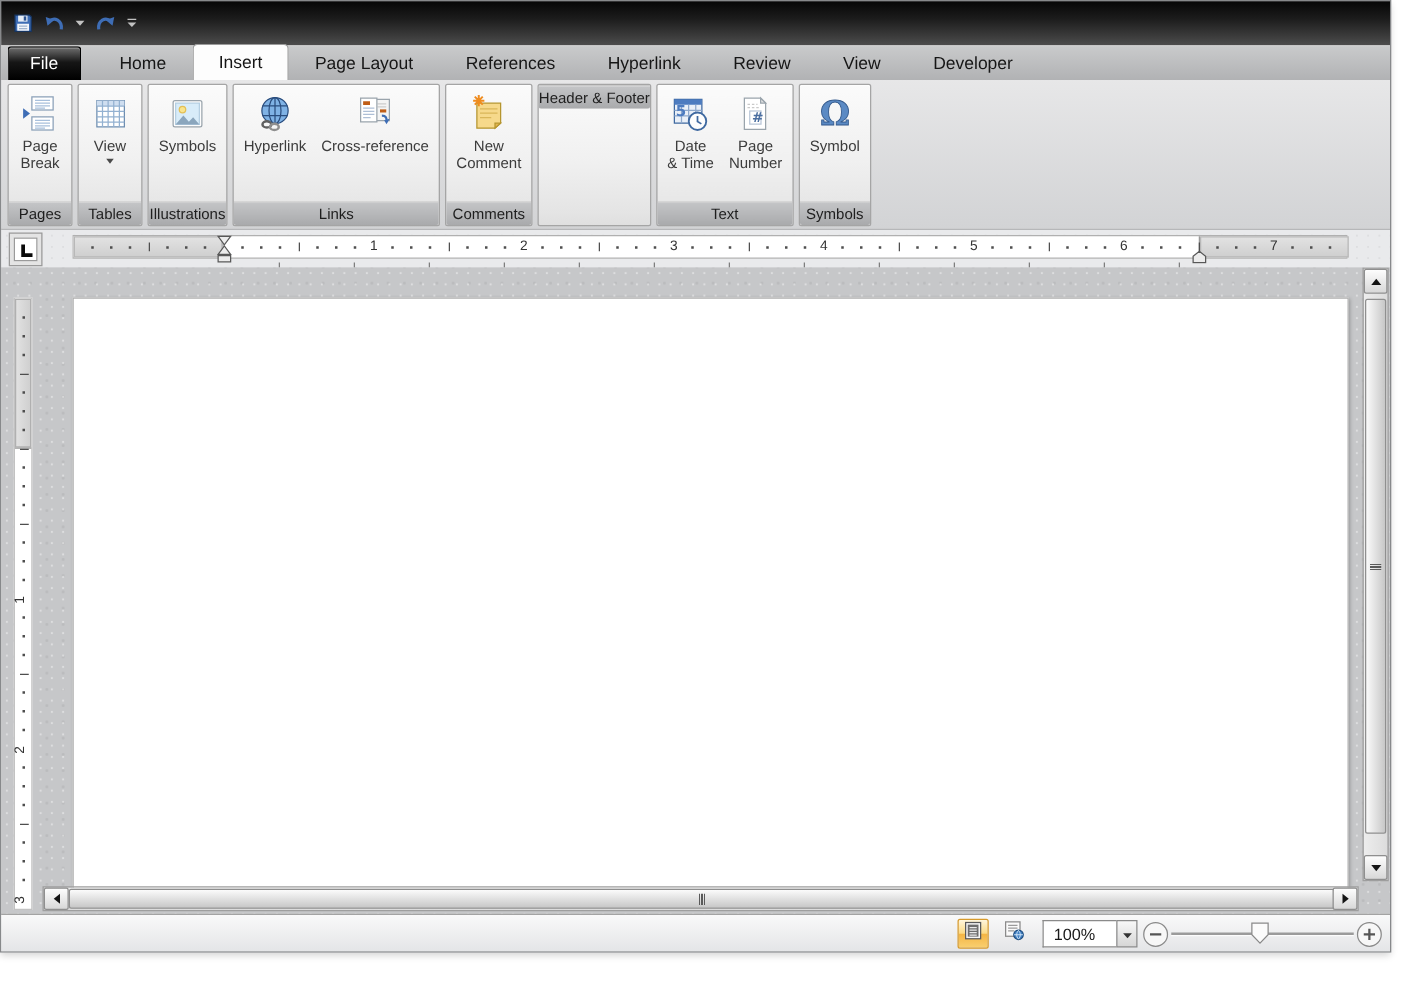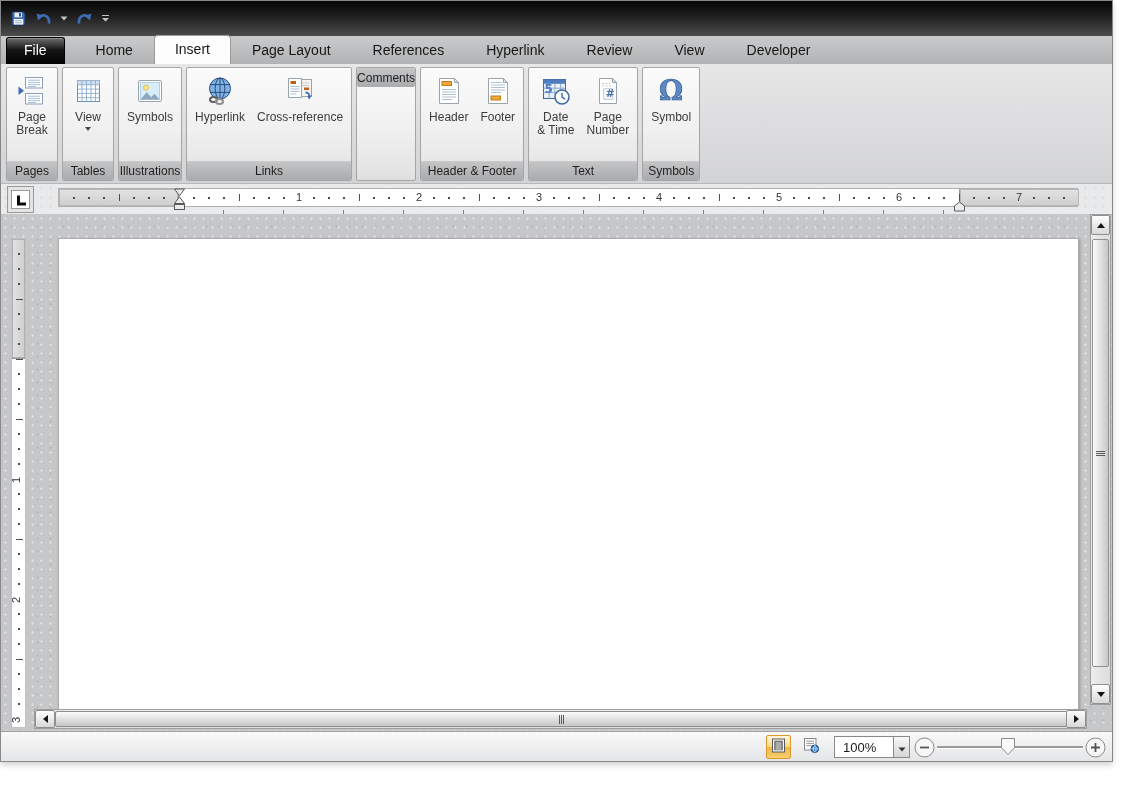--- a/index.html
+++ b/index.html
@@ -237,43 +237,37 @@
                 <rect x="20" y="12.5" width="5" height="2.5" fill="#c05e17"></rect>
                 <path d="M21.5 17.5c3.2 0 4.4 2.2 3.4 5" fill="none" stroke="#3e6db5" stroke-width="1.8"></path>
                 <path d="M27.8 20l-2.6 4.4-1.9-3.2z" fill="#3e6db5"></path>
               </svg></span>
             <div class="rlabel">Cross-reference</div>
           </div>
         </div>
         <div class="rgroup-caption">Links</div>
       </div>
       <div class="rgroup">
+        <div class="rgroup-body">
+          <div class="rbtn">
+            <span class="ricon"><svg width="32" height="32" viewBox="0 0 32 32">
+                <path d="M6.5 7.5h19v16l-4.5 4H6.5z" fill="#f6d98b" stroke="#b5952f"></path>
+                <path d="M25.5 23.5l-4.5 4v-4z" fill="#e3b44f" stroke="#b5952f"></path>
+                <path d="M9 12h14M9 15.5h14M9 19h9" stroke="#d9b659"></path>
+                <g stroke="#ef8c1f" stroke-width="1.6">
+                  <path d="M8 1v9M3.5 5.5h9M4.8 2.3l6.4 6.4M11.2 2.3l-6.4 6.4"></path>
+                </g>
+              </svg></span>
+            <div class="rlabel">New
+Comment</div>
+          </div>
+        </div>
         <div class="rgroup-caption">Comments</div>
       </div>
       <div class="rgroup">
-        <div class="rgroup-body">
-          <div class="rbtn">
-            <span class="ricon"><svg width="32" height="32" viewBox="0 0 32 32">
-                <path d="M6.5 3.5h15l4 4v21h-19z" fill="#fff" stroke="#9aa4ac"></path>
-                <path d="M21.5 3.5v4h4z" fill="#e4e4e4" stroke="#9aa4ac"></path>
-                <rect x="9" y="6.5" width="9.5" height="4" fill="#f0a73a" stroke="#c07f15"></rect>
-                <path d="M9 14.5h14M9 17h14M9 19.5h14M9 22h14M9 24.5h10" stroke="#aebfd6"></path>
-              </svg></span>
-            <div class="rlabel">Header</div>
-          </div>
-          <div class="rbtn">
-            <span class="ricon"><svg width="32" height="32" viewBox="0 0 32 32">
-                <path d="M6.5 3.5h15l4 4v21h-19z" fill="#fff" stroke="#9aa4ac"></path>
-                <path d="M21.5 3.5v4h4z" fill="#e4e4e4" stroke="#9aa4ac"></path>
-                <path d="M9 7.5h11M9 10h14M9 12.5h14M9 15h14M9 17.5h10" stroke="#aebfd6"></path>
-                <rect x="9" y="21" width="9.5" height="4" fill="#f0a73a" stroke="#c07f15"></rect>
-              </svg></span>
-            <div class="rlabel">Footer</div>
-          </div>
-        </div>
         <div class="rgroup-caption">Header &amp; Footer</div>
       </div>
       <div class="rgroup">
         <div class="rgroup-body">
           <div class="rbtn">
             <span class="ricon"><svg width="32" height="32" viewBox="0 0 32 32">
                 <rect x="3.5" y="4.5" width="22" height="19" fill="#eaf0f8" stroke="#3f69a0"></rect>
                 <rect x="3.5" y="4.5" width="22" height="4.3" fill="#4d7cc0"></rect>
                 <path d="M3.5 13.2h22M3.5 17.6h22M9.2 8.8v14.7M14.9 8.8v14.7M20.6 8.8v14.7" stroke="#8fa9cc"></path>
                 <text x="4.6" y="17.5" font-size="12" font-weight="bold" fill="#4d7cc0" font-family="DejaVu Sans, sans-serif">5</text>

